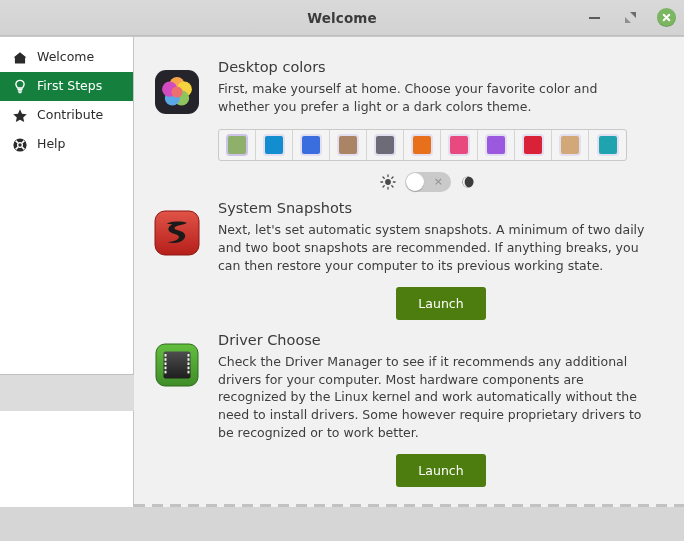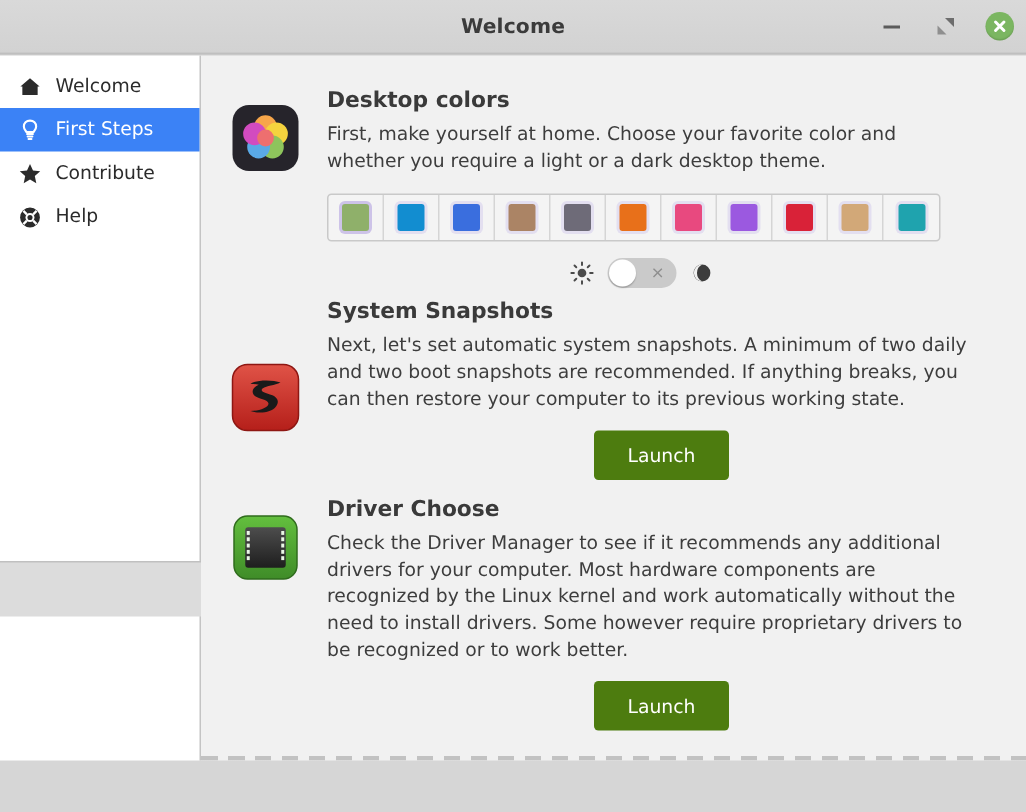--- a/index.html
+++ b/index.html
@@ -115,21 +115,21 @@
     display: flex;
     align-items: center;
     gap: 9px;
     height: 29px;
     padding: 0 0 0 12px;
     font-size: 12.5px;
     color: #2b2b2b;
     cursor: default;
   }
   .nav-item.selected {
-    background: #3b82f6;
+    background: #15803d;
     color: #ffffff;
   }
   .nav-icon {
     width: 16px; height: 16px;
     display: flex;
     align-items: center;
     justify-content: center;
     flex: 0 0 16px;
   }
   .nav-icon svg { display: block; }
@@ -153,21 +153,21 @@
     margin-bottom: 8px;
   }
   .sec-icon {
     width: 46px; height: 46px;
     flex: 0 0 46px;
     margin-top: 10px;
   }
   .sec-body { flex: 1; min-width: 0; }
   .sec-title {
     font-size: 14.5px;
-    font-weight: bold;
+    font-weight: normal;
     color: #3a3a3a;
     margin: 0 0 4px 0;
     line-height: 1.2;
   }
   .sec-desc {
     font-size: 12.5px;
     color: #3d3d3d;
     line-height: 1.42;
     margin: 0;
     max-width: 432px;
@@ -362,21 +362,21 @@
                   <circle cx="30.3" cy="20.2" r="7.6" fill="#f5d33e"></circle>
                   <circle cx="27.6" cy="29.0" r="7.6" fill="#8ec45c"></circle>
                   <circle cx="18.4" cy="29.0" r="7.6" fill="#5aa9e6"></circle>
                   <circle cx="15.7" cy="20.2" r="7.6" fill="#d24bc0"></circle>
                   <circle cx="23" cy="23" r="5.6" fill="#ee6f6f"></circle>
                 </g>
               </svg>
             </div>
             <div class="sec-body">
               <h2 class="sec-title">Desktop colors</h2>
-              <p class="sec-desc">First, make yourself at home. Choose your favorite color and whether you require a light or a dark desktop theme.</p>
+              <p class="sec-desc">First, make yourself at home. Choose your favorite color and whether you prefer a light or a dark colors theme.</p>
 
               <div class="colors-row">
                 <div class="color-cell">
                     <span class="swatch sel" style="background:#8fb06a"></span>
                   </div>
                 <div class="color-cell">
                     <span class="swatch" style="background:#128dd0"></span>
                   </div>
                 <div class="color-cell">
                     <span class="swatch" style="background:#3a6ede"></span>
@@ -424,21 +424,21 @@
                   <svg width="16" height="16" viewBox="0 0 16 16">
                     <circle cx="8" cy="8" r="5.6" fill="#3c3c3c"></circle>
                     <path d="M8 2.4 A5.6 5.6 0 0 1 8 13.6 A7.4 7.4 0 0 0 8 2.4 Z" fill="#ffffff" opacity="0.0"></path>
                     <path d="M8.2 2.4 A5.6 5.6 0 0 0 8.2 13.6 A6.2 6.2 0 0 1 8.2 2.4 Z" fill="#f1f1f1"></path>
                   </svg>
                 </span>
               </div>
             </div>
           </div>
 
-          <div class="section" style="align-items:center;">
+          <div class="section" style="">
             <div class="sec-icon">
               <svg width="46" height="46" viewBox="0 0 46 46">
                 <defs>
                   <linearGradient id="redg" x1="0" y1="0" x2="0" y2="1">
                     <stop offset="0" stop-color="#e05347"></stop>
                     <stop offset="1" stop-color="#b51f1a"></stop>
                   </linearGradient>
                 </defs>
                 <rect x="1" y="1" width="44" height="44" rx="10" fill="url(#redg)" stroke="#8e1713" stroke-width="1"></rect>
                 <path d="M13 14 C16 11 28 11 33 13 C29 15 24 15 21 17 C19 19 23 20 26 21 C30 22 33 25 30 29 C27 33 19 34 13 32 C18 32 25 30 25 27 C25 24 17 24 15 21 C13.5 18.5 15 16 18.5 14.5 C16.5 14 14.5 14 13 14 Z" fill="#1a1a1a"></path>

